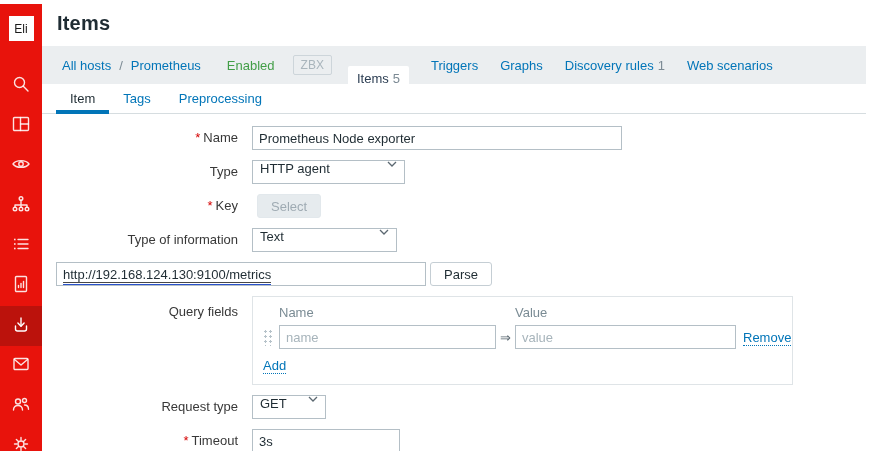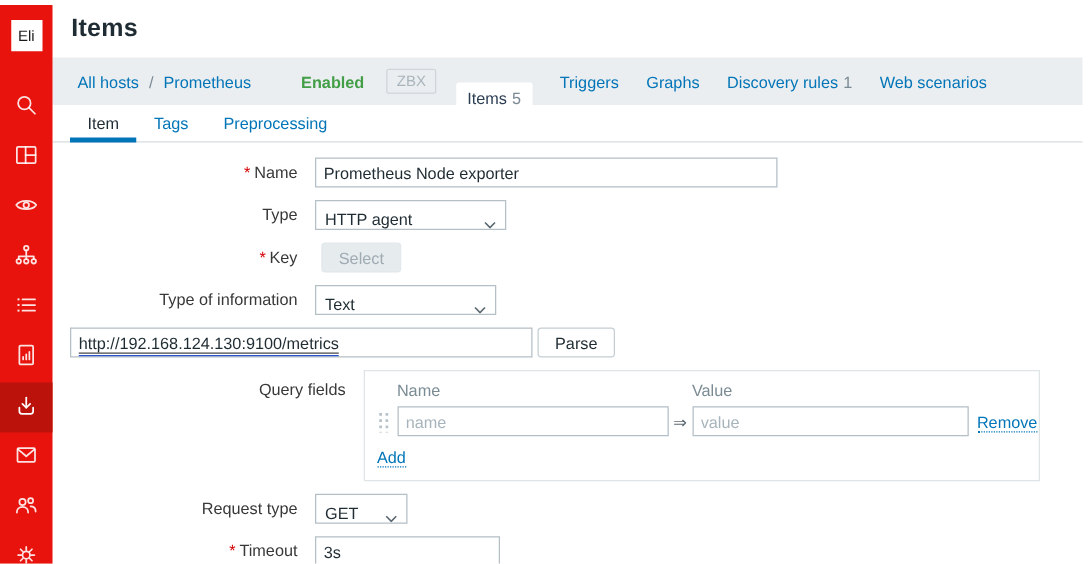--- a/index.html
+++ b/index.html
@@ -19,56 +19,56 @@
 
   
   .main { margin-left:42px; height:451px; }
   .page-header { height:46px; display:flex; align-items:center; padding-left:15px; background:#fff; }
   .page-title { font-size:20px; font-weight:bold; color:#1f2c33; letter-spacing:0.2px; }
 
   .nav-bar { height:38px; background:#ebeef0; display:flex; align-items:center;
     padding:0 0 0 20px; margin-right:4px; font-size:13px; white-space:nowrap; }
   .nav-bar a, .link { color:#0275b8; text-decoration:none; cursor:pointer; }
   .crumb-sep { color:#7c8a94; margin:0 8px; }
-  .status-enabled { color:#429e47; margin-left:40px;font-weight:bold; }
+  .status-enabled { color:#429e47; margin-left:26px; }
   .zbx-badge { margin-left:18px; color:#a9b5bc; border:1px solid #cdd5da; border-radius:2px;
     padding:2px 7px; font-size:12px; }
   .items-chip { margin-left:16px; background:#fff; border-radius:2px; padding:5px 9px;
     color:#2b3d52; cursor:pointer;margin-top:26px; }
   .chip-count, .count { color:#7c8a94; margin-left:4px; }
   .nav-link { margin-left:22px; cursor:pointer; }
 
   .tabs-row { background:#fff; border-bottom:1px solid #d6dde0; margin-right:4px;
     padding-left:14px; display:flex; height:30px; }
   .tab { padding:7px 14px 0; font-size:13px; color:#0275b8; position:relative; cursor:pointer; }
   .tab.active { color:#1f2c33; }
   .tab.active::after { content:''; position:absolute; left:0; right:0; bottom:-1px; height:4px; background:#0275b8; }
 
   
   .form { padding:12px 0 0 14px; font-size:13px; }
   .frow { display:flex; align-items:center; margin-bottom:10px; min-height:24px; }
-  .frow.top { align-items:flex-start;justify-content:center; }
+  .frow.top { align-items:flex-start; }
   .flabel { width:196px; padding-right:14px; text-align:right; color:#383838; flex:none; line-height:24px; }
   .frow.top .flabel { line-height:16px; padding-top:8px; }
   .star { color:#d40000; margin-right:3px; }
 
   input.txt { height:24px; border:1px solid #b4bfc6; border-radius:0; padding:0 6px;
     font-family:"Liberation Sans", sans-serif; font-size:13px; color:#1f2c33; background:#fff; outline:none; }
   input.txt::placeholder { color:#a7b4bb; }
   .w-wide { width:370px; }
   .w-timeout { width:148px; }
 
   .fake-input { height:24px; border:1px solid #b4bfc6; background:#fff; padding:0 6px;
     display:inline-flex; align-items:center; cursor:text; }
   .squiggle { position:relative; line-height:15px; }
   .squiggle::after { content:''; position:absolute; left:0; right:0; bottom:-1px; height:1px; background:#474747; }
   .squiggle::before { content:''; position:absolute; left:0; right:0; bottom:-3px; height:1px; background:#2a52cc; }
 
   .select { height:24px; border:1px solid #b4bfc6; background:#fff; display:inline-flex;
-    align-items:flex-end; justify-content:space-between; padding:0 7px; cursor:pointer; }
+    align-items:flex-start; justify-content:space-between; padding:0 7px; cursor:pointer; }
   .sel-type { width:153px; } .sel-info { width:145px; } .sel-get { width:74px; }
   .select svg { flex:none; margin-left:6px; }
 
   .btn { height:24px; display:inline-flex; align-items:center; padding:0 13px; border-radius:3px;
     border:1px solid #c5ced4; background:#fff; color:#1f2c33; font-size:13px; margin-left:5px; cursor:pointer; }
   .btn.disabled { background:#e6ebee; border-color:#e2e8ec; color:#9fabb3; cursor:default; }
   .btn.parse { margin-left:4px; }
 
   .qbox { width:541px; border:1px solid #dfe4e7; padding:8px 12px 10px 10px; }
   .qgrid { display:grid; grid-template-columns:16px 217px 19px 221px auto; align-items:center; }

